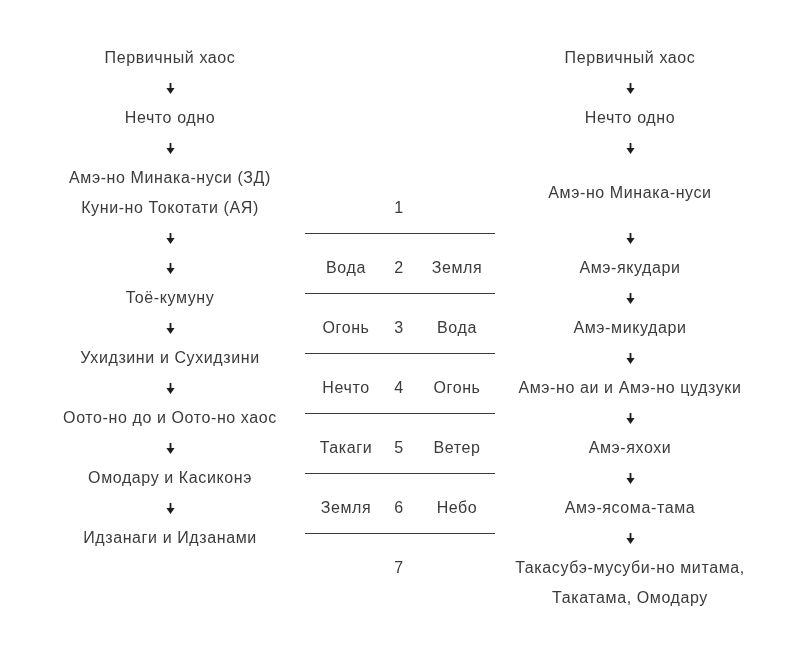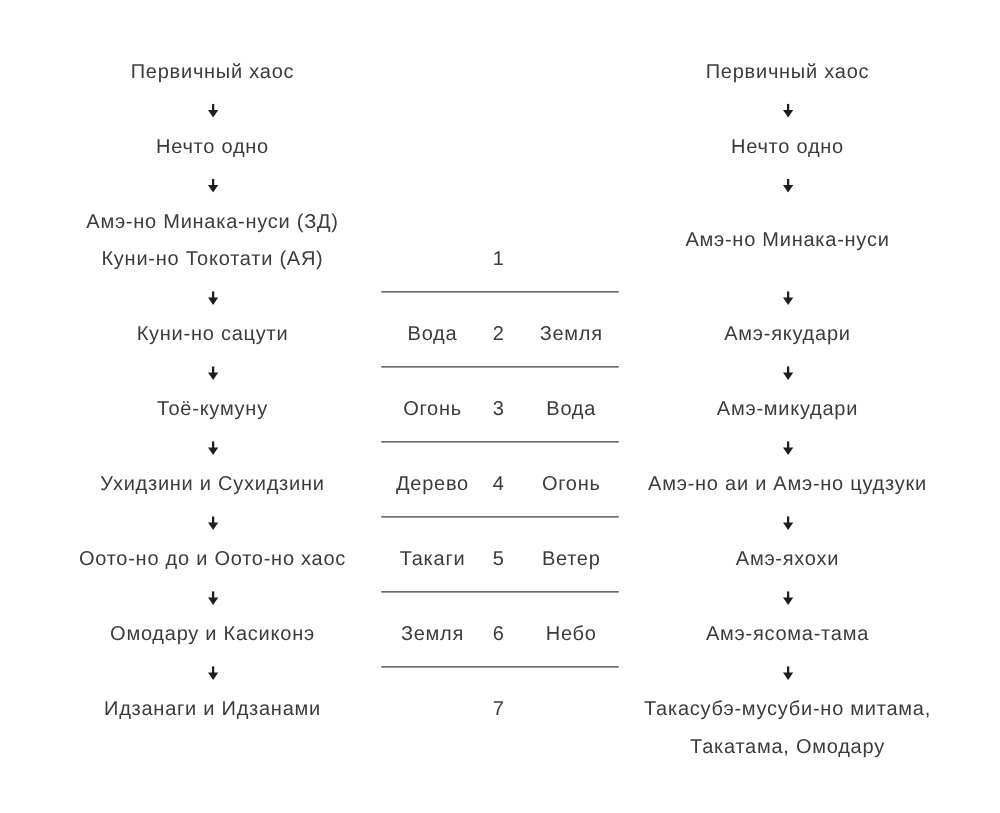--- a/index.html
+++ b/index.html
@@ -84,21 +84,20 @@
           <path d="M3.6,0 L5.4,0 L5.4,5 L8.6,5 L4.5,11 L0.4,5 L3.6,5 Z"></path>
         </svg>
       </div>
     <div class="slot h30 text-slot">Амэ-но Минака-нуси (ЗД)</div>
     <div class="slot h30 text-slot">Куни-но Токотати (АЯ)</div>
     <div class="slot h30">
         <svg class="arrow-svg" width="9" height="11" viewBox="0 0 9 11">
           <path d="M3.6,0 L5.4,0 L5.4,5 L8.6,5 L4.5,11 L0.4,5 L3.6,5 Z"></path>
         </svg>
       </div>
-    <div class="slot h30 text-slot">Куни-но сацути</div>
     <div class="slot h30">
         <svg class="arrow-svg" width="9" height="11" viewBox="0 0 9 11">
           <path d="M3.6,0 L5.4,0 L5.4,5 L8.6,5 L4.5,11 L0.4,5 L3.6,5 Z"></path>
         </svg>
       </div>
     <div class="slot h30 text-slot">Тоё-кумуну</div>
     <div class="slot h30">
         <svg class="arrow-svg" width="9" height="11" viewBox="0 0 9 11">
           <path d="M3.6,0 L5.4,0 L5.4,5 L8.6,5 L4.5,11 L0.4,5 L3.6,5 Z"></path>
         </svg>
@@ -134,21 +133,21 @@
       <div class="t-cell">Вода</div>
       <div class="t-cell">2</div>
       <div class="t-cell right-cell">Земля</div>
     </div>
     <div class="t-row bordered">
       <div class="t-cell">Огонь</div>
       <div class="t-cell">3</div>
       <div class="t-cell right-cell">Вода</div>
     </div>
     <div class="t-row bordered">
-      <div class="t-cell">Дерево</div>
+      <div class="t-cell">Нечто</div>
       <div class="t-cell">4</div>
       <div class="t-cell right-cell">Огонь</div>
     </div>
     <div class="t-row bordered">
       <div class="t-cell">Такаги</div>
       <div class="t-cell">5</div>
       <div class="t-cell right-cell">Ветер</div>
     </div>
     <div class="t-row bordered">
       <div class="t-cell">Земля</div>

